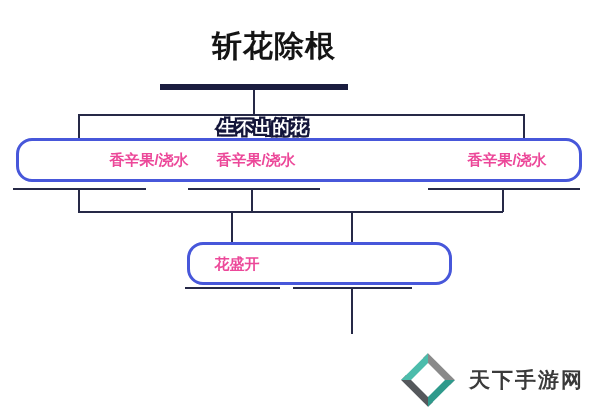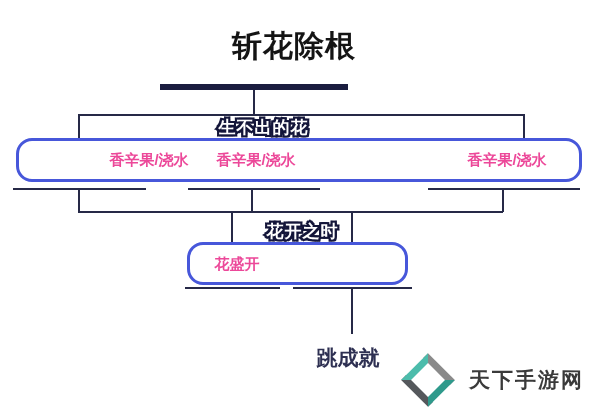--- a/index.html
+++ b/index.html
@@ -2,28 +2,28 @@
 <html><head>
 <meta charset="utf-8">
 <style>
   html,body{margin:0;padding:0;background:#fff;}
   .stage{
     position:relative;width:600px;height:413px;background:#ffffff;overflow:hidden;
     font-family:"Liberation Sans","DejaVu Sans",sans-serif;
   }
   .lines{position:absolute;left:0;top:0;width:600px;height:413px;pointer-events:none;}
   .title{
-    position:absolute;left:294px;top:26px;transform:translateX(-50%);
+    position:absolute;left:274px;top:26px;transform:translateX(-50%);
     font-size:30px;font-weight:700;color:#141414;white-space:nowrap;letter-spacing:1px;
   }
   .node-box{
     position:absolute;border:3px solid #4757da;border-radius:16px;background:#ffffff;
   }
   .box1{left:16px;top:138px;width:560px;height:38px;}
-  .box2{left:187px;top:242px;width:215px;height:37px;}
+  .box2{left:187px;top:242px;width:215px;height:37px;padding-left:44px;}
   .box-item{
     position:absolute;top:50%;transform:translate(-50%,-50%);
     font-size:15px;font-weight:700;color:#ec4899;white-space:nowrap;
   }
   .outline-label{
     position:absolute;transform:translate(-50%,-50%);
     font-size:17px;font-weight:700;color:#ffffff;white-space:nowrap;letter-spacing:1px;
     -webkit-text-stroke:4px #14163a;paint-order:stroke fill;
     text-shadow:
       -2px -2px 0 #14163a, 2px -2px 0 #14163a,
@@ -91,26 +91,24 @@
   <div class="title">斩花除根</div>
 
   <div class="outline-label label1">生不出的花</div>
 
   <div class="node-box box1">
     <span class="box-item" style="left:130px;">香辛果/浇水</span>
     <span class="box-item" style="left:237px;">香辛果/浇水</span>
     <span class="box-item" style="left:488px;">香辛果/浇水</span>
   </div>
 
-  <div class="outline-label label2">花开之时</div>
 
   <div class="node-box box2">
     <span class="box-item" style="left:47px;">花盛开</span>
   </div>
 
-  <div class="leaf">跳成就</div>
 
   <div class="watermark">
     <div class="wm-logo"></div>
     <div class="wm-text">天下手游网</div>
   </div>
 
 </div>
 
 </body></html>

